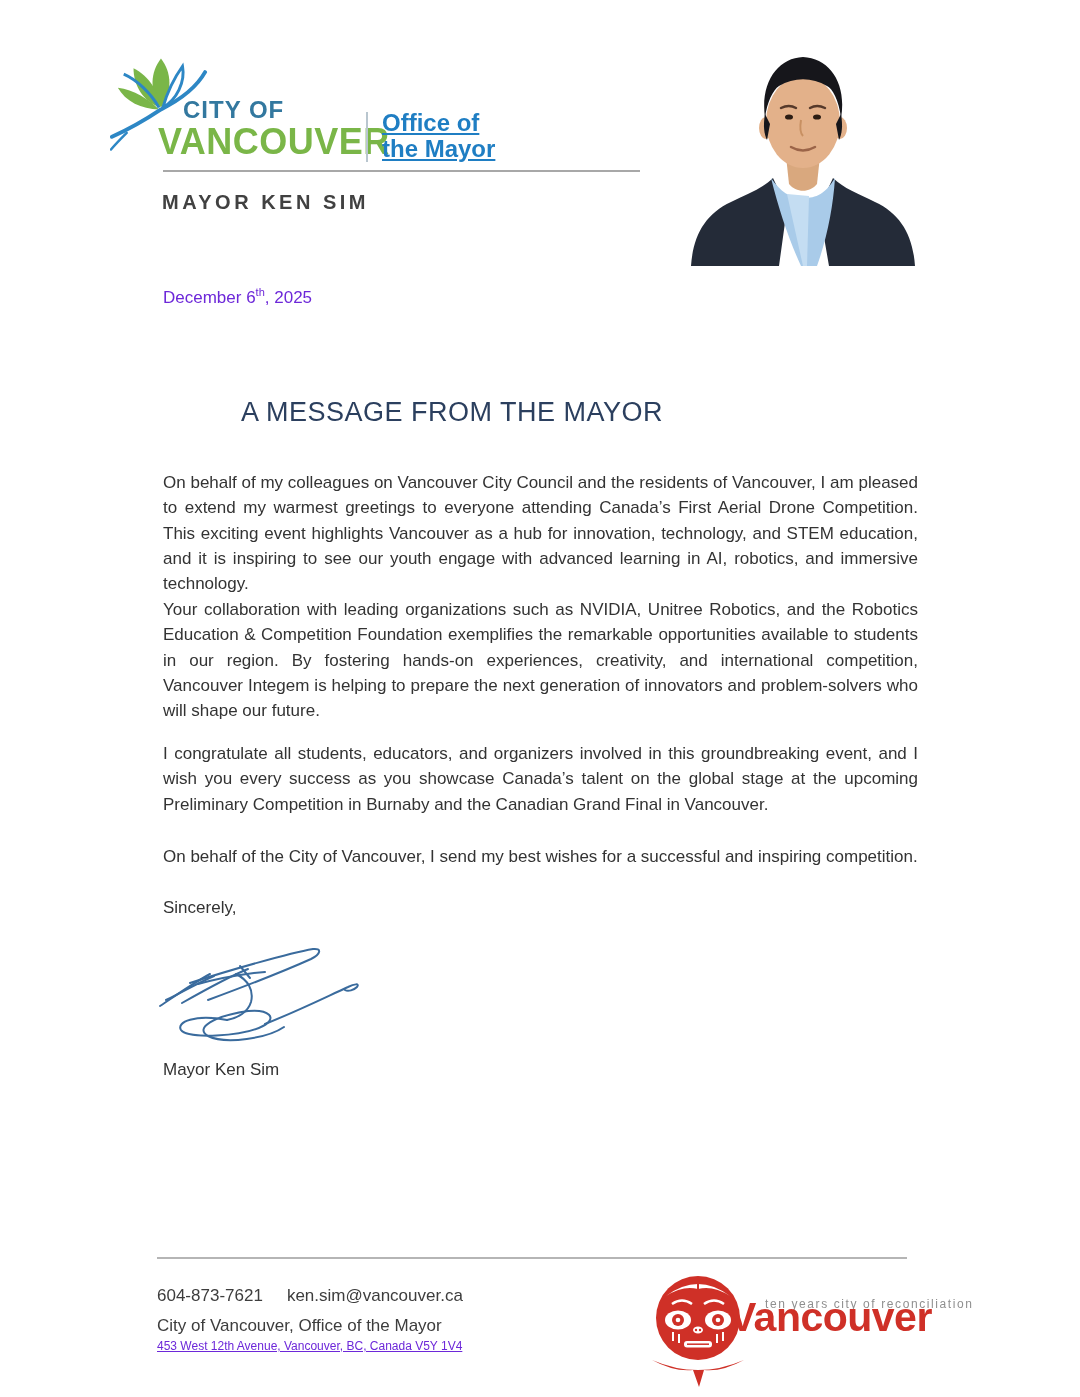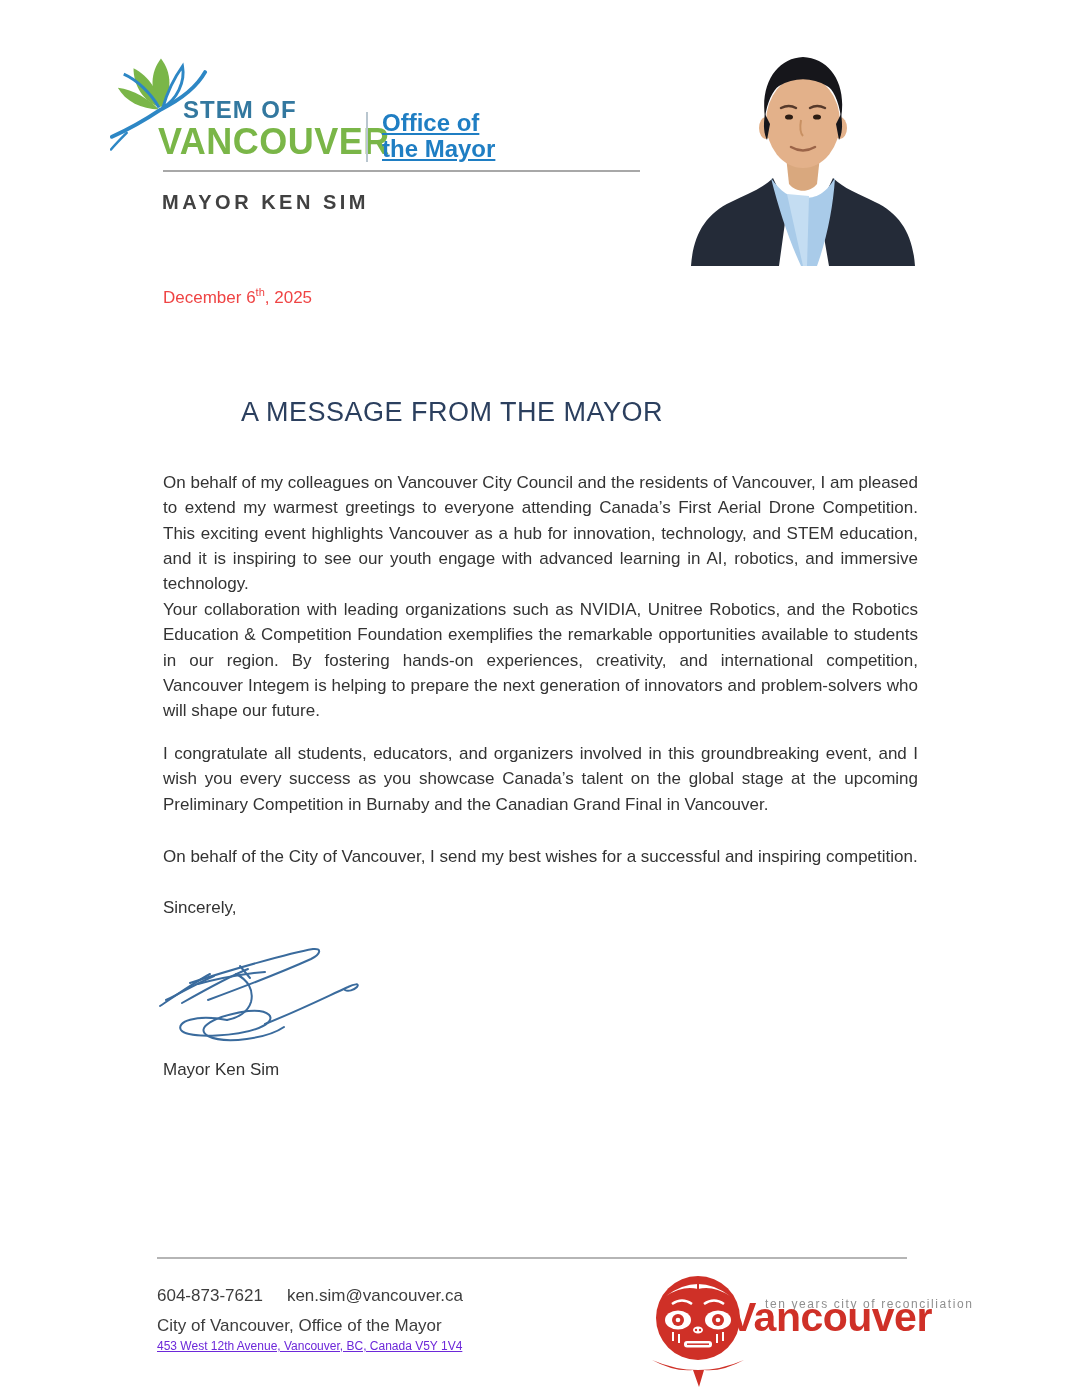--- a/index.html
+++ b/index.html
@@ -42,21 +42,21 @@
     background: #a8a8a8;
   }
   .mayor-name-header {
     left: 162px; top: 191px;
     font-size: 20px; font-weight: bold; letter-spacing: 3.5px;
     color: #414141;
   }
   .portrait-box { left: 683px; top: 44px; width: 240px; height: 222px; }
 
   
-  .date-line { left: 163px; top: 286px; font-size: 17px; color: #ef4444; }
+  .date-line { left: 163px; top: 286px; font-size: 17px; color: #6d28d9; }
   .date-line sup { font-size: 11px; }
   .letter-title {
     left: 0; top: 397px; width: 904px;
     text-align: center;
     font-size: 27px; letter-spacing: 0.5px;
     color: #2b3f5e;
   }
   .para {
     left: 163px; width: 755px;
     font-size: 17px; line-height: 25.3px;
@@ -103,21 +103,21 @@
     <path d="M 24,16 C 40,24 50,40 51,56 C 34,50 24,34 24,16 Z" fill="#7ab648"></path>
     <path d="M 8,36 C 24,38 40,48 50,58 C 32,58 16,50 8,36 Z" fill="#7ab648"></path>
 
     <path d="M 74,14 C 64,28 58,42 54,56 C 68,48 77,30 74,14 Z" fill="none" stroke="#2d87c5" stroke-width="3"></path>
     <path d="M 14,22 C 28,28 42,42 50,56" fill="none" stroke="#2d87c5" stroke-width="3"></path>
 
     <path d="M 2,86 C 24,76 40,66 52,58 C 72,48 88,36 97,20" fill="none" stroke="#2d87c5" stroke-width="4" stroke-linecap="round"></path>
     <path d="M 1,99 C 6,93 11,88 17,82" fill="none" stroke="#2d87c5" stroke-width="2.5" stroke-linecap="round"></path>
   </svg>
 
-  <div class="abs logo-cityof">STEM OF</div>
+  <div class="abs logo-cityof">CITY OF</div>
   <div class="abs logo-vancouver">VANCOUVER</div>
   <div class="abs logo-vdivider"></div>
   <div class="abs logo-office">
     <div>Office of</div>
     <div>the Mayor</div>
   </div>
 
   <div class="abs header-rule"></div>
   <div class="abs mayor-name-header">MAYOR KEN SIM</div>
 

